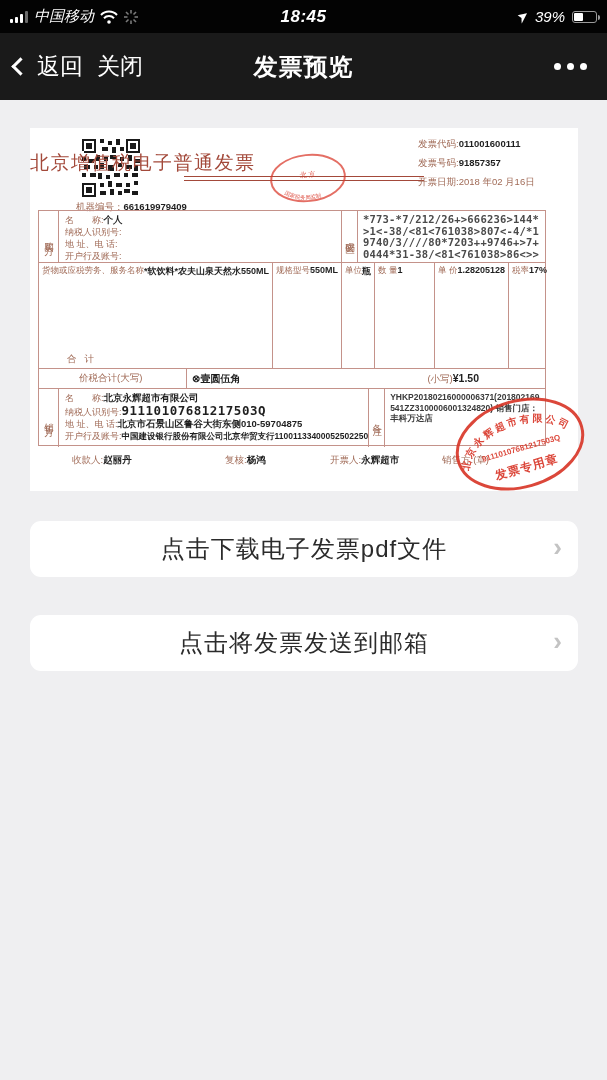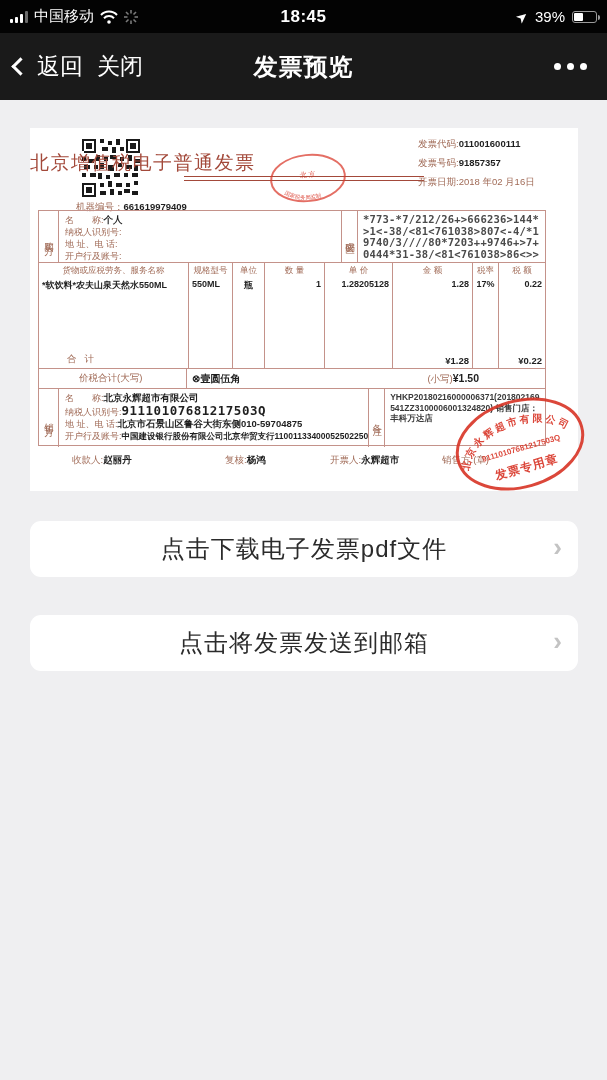--- a/index.html
+++ b/index.html
@@ -1,21 +1,21 @@
 <!DOCTYPE html>
 <html><head>
 <meta charset="utf-8">
 <style>
   * { margin:0; padding:0; box-sizing:border-box; }
   html,body { width:607px; background:#efefef; font-family:"Liberation Sans", sans-serif; }
   #screen { position:relative; width:607px; height:1080px; background:#efeff1; overflow:hidden; }
 
   
   .statusbar { position:absolute; top:0; left:0; width:607px; height:33px; background:#030303;
-               display:flex; align-items:center; color:#fff; }
+               display:flex; align-items:center; color:#fff;font-style:italic; }
   .sb-left { display:flex; align-items:center; gap:6px; padding-left:10px; width:220px; }
   .sig { display:flex; align-items:flex-end; gap:2px; height:12px; }
   .sig i { display:block; width:3px; background:#fff; border-radius:1px; }
   .sig i.s1{height:4px}.sig i.s2{height:6px}.sig i.s3{height:9px}.sig i.s4{height:12px;background:#6a6a6a}
   .carrier { font-size:15px; font-weight:500; }
   .sb-time { flex:1; text-align:center; font-size:17px; font-weight:700; letter-spacing:.5px; }
   .sb-right { width:220px; display:flex; align-items:center; justify-content:flex-end; gap:7px; padding-right:10px; }
   .loc-arrow { font-size:14px; transform:rotate(-40deg); display:inline-block; line-height:1; }
   .battpct { font-size:15px; font-weight:500; }
   .batt { position:relative; width:25px; height:12px; border:1px solid #9a9a9a; border-radius:3px; }
@@ -55,21 +55,21 @@
   .sidecol { display:flex; align-items:center; justify-content:center; border-right:1px solid #c4928a;
              writing-mode:vertical-lr; text-orientation:upright; letter-spacing:2px; font-size:9.5px; flex:0 0 20px; }
   .sidecol2 { flex:0 0 17px; border-left:1px solid #c4928a; }
   .buyer { height:52px; border-bottom:1px solid #c4928a; }
   .fields { flex:0 0 282px; padding:3px 0 0 6px; line-height:12px; font-size:9px; white-space:nowrap; }
   .fields .val { font-size:9.5px; }
   .pwd { flex:1; padding:3px 4px 0 5px; font-family:"DejaVu Sans Mono", monospace;
          font-size:10.5px; line-height:11.5px; color:#4a4a4a; font-weight:600; letter-spacing:.2px; white-space:nowrap; }
 
   .goods { height:105px; display:flex; }
-  .gcol { border-right:1px solid #c4928a; display:flex; flex-direction:column; padding:2px 3px; position:relative; }
+  .gcol { border-right:1px solid #c4928a; display:flex; flex-direction:row; padding:2px 3px; position:relative; }
   .gcol:last-child { border-right:none; }
   .gc-name{flex:0 0 150px} .gc-spec{flex:0 0 44px} .gc-unit{flex:0 0 32px} .gc-qty{flex:0 0 60px}
   .gc-price{flex:0 0 68px} .gc-amt{flex:0 0 80px} .gc-rate{flex:0 0 26px} .gc-tax{flex:1}
   .ghead { text-align:center; font-size:8.5px; color:#a06a56; height:14px; white-space:nowrap; overflow:hidden; }
   .gval { color:#1f1f1f; font-weight:600; font-size:9px; white-space:nowrap; }
   .r { text-align:right; } .c { text-align:center; } .l { text-align:left; }
   .gtotal { position:absolute; bottom:2px; left:0; right:3px; font-size:9.5px; }
   .gtotal.label { left:28px; letter-spacing:8px; color:#a06a56; }
   .gtotal.money { color:#1f1f1f; font-weight:600; text-align:right; }
 
@@ -263,33 +263,23 @@
           <div class="gval c">瓶</div>
         </div>
         <div class="gcol gc-qty">
           <div class="ghead">数 量</div>
           <div class="gval r">1</div>
         </div>
         <div class="gcol gc-price">
           <div class="ghead">单 价</div>
           <div class="gval r">1.28205128</div>
         </div>
-        <div class="gcol gc-amt">
-          <div class="ghead">金 额</div>
-          <div class="gval r">1.28</div>
-          <div class="gtotal money">¥1.28</div>
-        </div>
         <div class="gcol gc-rate">
           <div class="ghead">税率</div>
           <div class="gval c">17%</div>
-        </div>
-        <div class="gcol gc-tax">
-          <div class="ghead">税 额</div>
-          <div class="gval r">0.22</div>
-          <div class="gtotal money">¥0.22</div>
         </div>
       </div>
 
       <div class="trow grand">
         <div class="gd-label lab">价税合计(大写)</div>
         <div class="gd-rest">
           <span class="words">⊗壹圆伍角</span>
           <span class="figs">
             <span class="lab">(小写)</span><span class="val">¥1.50</span>
           </span>

